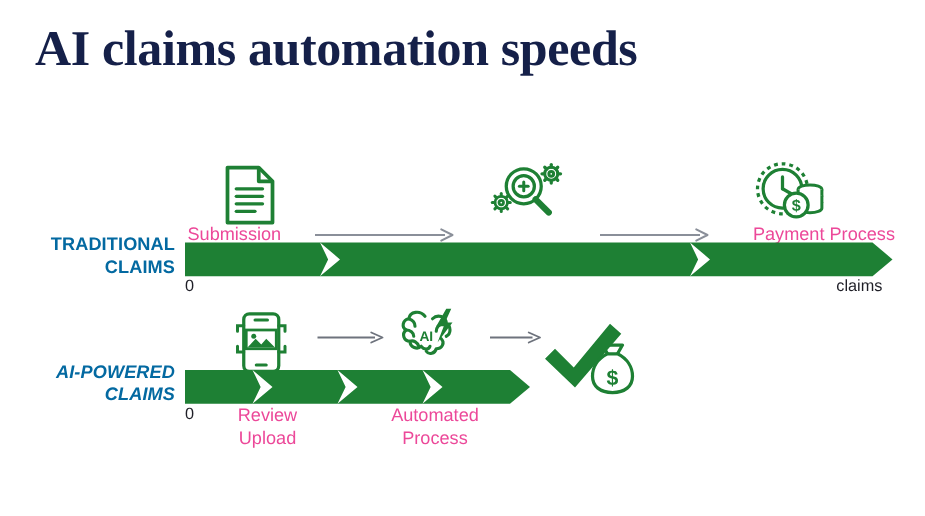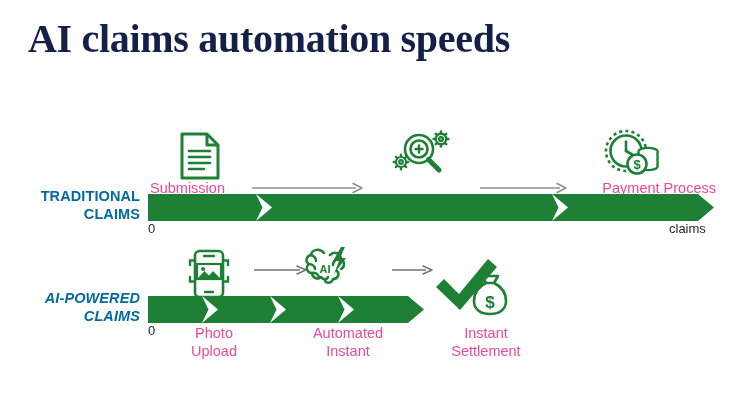--- a/index.html
+++ b/index.html
@@ -108,21 +108,21 @@
   #conn-top-2 { left: 478px;  top: 179px; }
   #conn-bot-1 { left: 252px;  top: 262px; }
   #conn-bot-2 { left: 390px;  top: 262px; }
 
   
   .icon-wrap { position: absolute; }
   #icon-document   { left: 178px; top: 131px; }
   #icon-magnifier  { left: 392px; top: 128px; }
   #icon-clock-coins{ left: 602px; top: 129px; }
   #icon-phone-photo{ left: 188px; top: 249px; }
-  #icon-ai-brain   { left: 300px; top: 245px; }
+  #icon-ai-brain   { left: 316px; top: 245px; }
   #icon-check-money{ left: 432px; top: 256px; }
 </style>
 </head>
 <body>
 
 <div id="infographic">
 
   <div id="title-block">
     <div class="title-line">AI claims automation speeds</div>
   </div>
@@ -295,20 +295,18 @@
 
   <svg class="bar-svg" id="bar-ai" width="282" height="29" viewBox="0 0 282 29">
     <path d="M2 1 H262 L278 14.5 L262 28 H2 Z" fill="#1e8034"></path>
     <path d="M56 1 L72 14.5 L56 28 L62.5 14.5 Z" fill="#ffffff"></path>
     <path d="M124 1 L140 14.5 L124 28 L130.5 14.5 Z" fill="#ffffff"></path>
     <path d="M192 1 L208 14.5 L192 28 L198.5 14.5 Z" fill="#ffffff"></path>
   </svg>
 
   <div class="axis-mark" id="mark-zero-bot">0</div>
 
-  <div class="stage-label" id="bl-photo">Photo
+  <div class="stage-label" id="bl-photo">Review
 Upload</div>
   <div class="stage-label" id="bl-automated">Automated
-Instant</div>
-  <div class="stage-label" id="bl-instant">Instant
-Settlement</div>
+Process</div>
 
 </div>
 
 </body></html>

